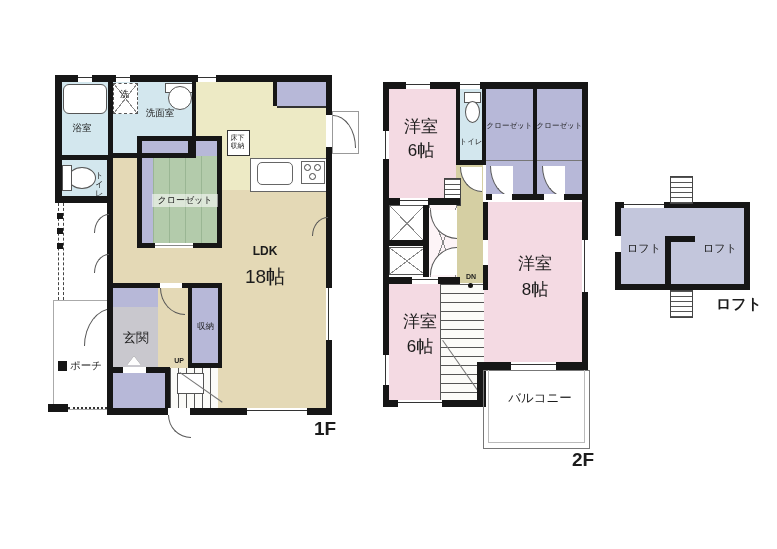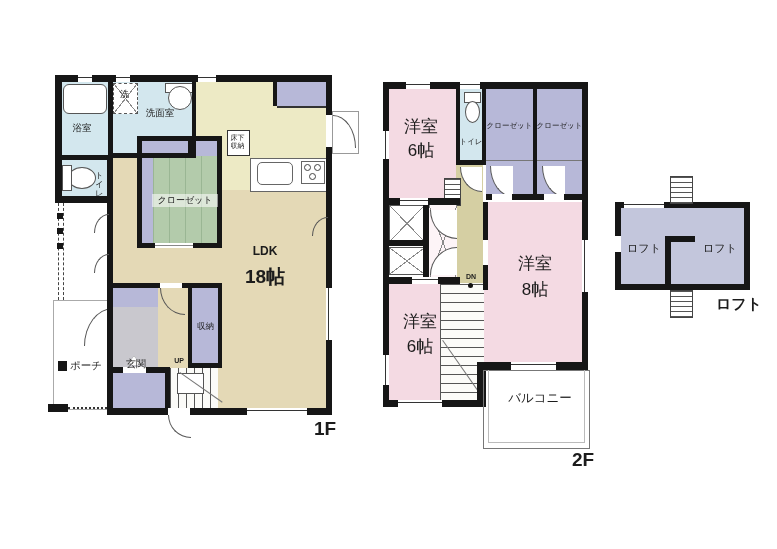--- a/index.html
+++ b/index.html
@@ -140,24 +140,24 @@
     <div class="lbl" style="left:152px;top:194px;width:66px;height:13px;font-size:9px;background:rgba(255,255,255,.55);">
         <span>クローゼット</span>
       </div>
     <div class="lbl" style="left:228px;top:132px;width:19px;height:20px;font-size:7px;flex-direction:column;">
         <span>床下</span>
         <span>収納</span>
       </div>
     <div class="lbl" style="left:235px;top:241px;width:60px;height:22px;font-size:12px;font-weight:600;">
         <span>LDK</span>
       </div>
-    <div class="lbl" style="left:235px;top:266px;width:60px;height:22px;font-size:19px;font-weight:700;">
+    <div class="lbl" style="left:235px;top:266px;width:60px;height:22px;font-size:19px;font-weight:400;">
         <span>18帖</span>
       </div>
-    <div class="lbl" style="left:116px;top:331px;width:40px;height:14px;font-size:10px;margin-top:25px;">
+    <div class="lbl" style="left:116px;top:331px;width:40px;height:14px;font-size:13px;">
         <span>玄関</span>
       </div>
     <div class="lbl" style="left:196px;top:321px;width:19px;height:12px;font-size:8.5px;">
         <span>収納</span>
       </div>
     <div class="lbl" style="left:170px;top:356px;width:18px;height:10px;font-size:7px;font-weight:bold;">
         <span>UP</span>
       </div>
     <div class="lbl" style="left:68px;top:359px;width:36px;height:13px;font-size:10.5px;">
         <span>ポーチ</span>

